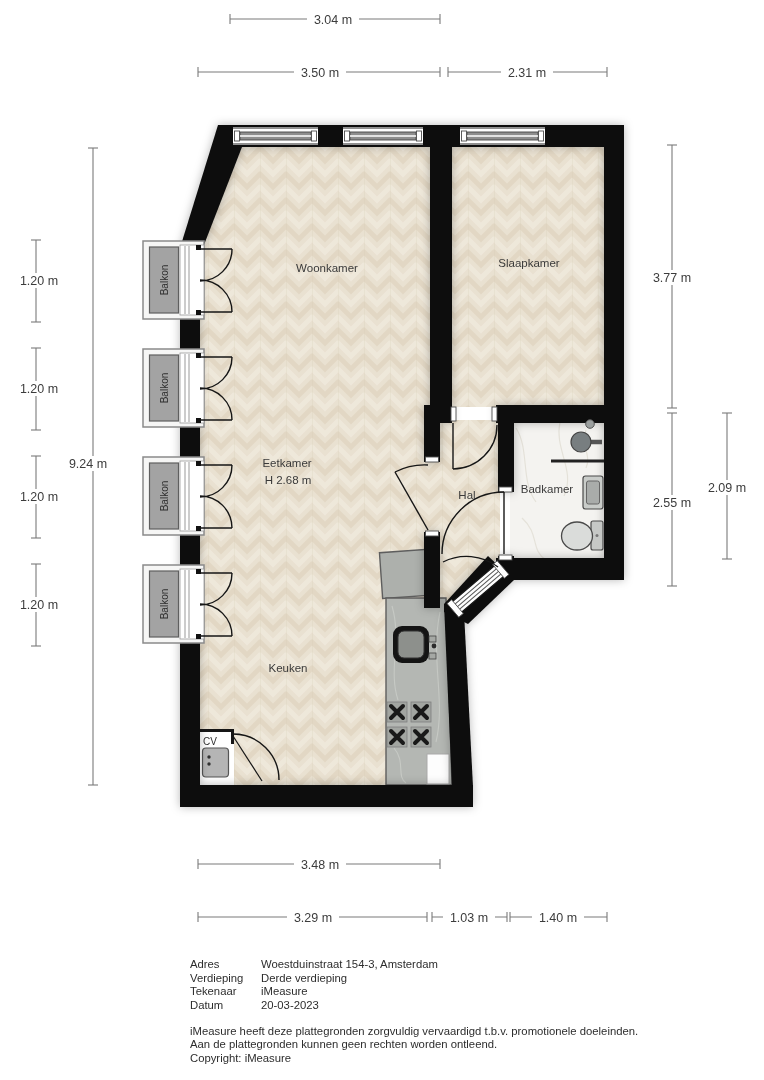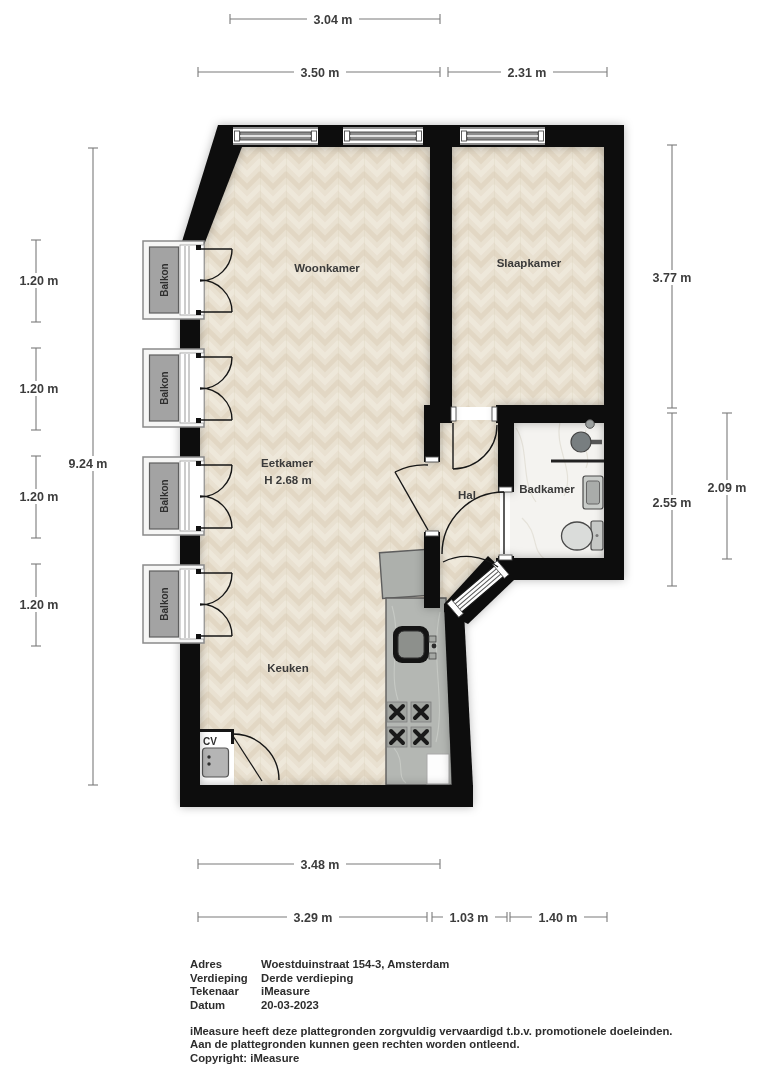--- a/index.html
+++ b/index.html
@@ -1,17 +1,17 @@
 <!DOCTYPE html>
 <html><head>
 <meta charset="utf-8">
 <style>
   html,body{margin:0;padding:0;background:#ffffff;}
   .canvas{position:relative;width:764px;height:1080px;background:#ffffff;overflow:hidden;
-          font-family:"Liberation Sans", sans-serif;font-weight:bold;}
+          font-family:"Liberation Sans", sans-serif;}
   svg text{font-family:"Liberation Sans", sans-serif;}
   .dl{stroke:#7a7a7a;stroke-width:1.1;}
   .dt{font-size:12.5px;fill:#3c3c3c;}
   .rl{font-size:11.5px;fill:#3a3a3a;}
   .sm{font-size:10px;fill:#2f2f2f;}
   .door{stroke:#161616;stroke-width:1.4;fill:none;}
   .frame{fill:#ffffff;stroke:#4d4d4d;stroke-width:0.9;}
   .meta-label{font-size:11.3px;fill:#2d2d2d;}
   .meta-value{font-size:11.3px;fill:#2d2d2d;}
   .walls{filter:drop-shadow(0 0 5px rgba(0,0,0,0.28));}

